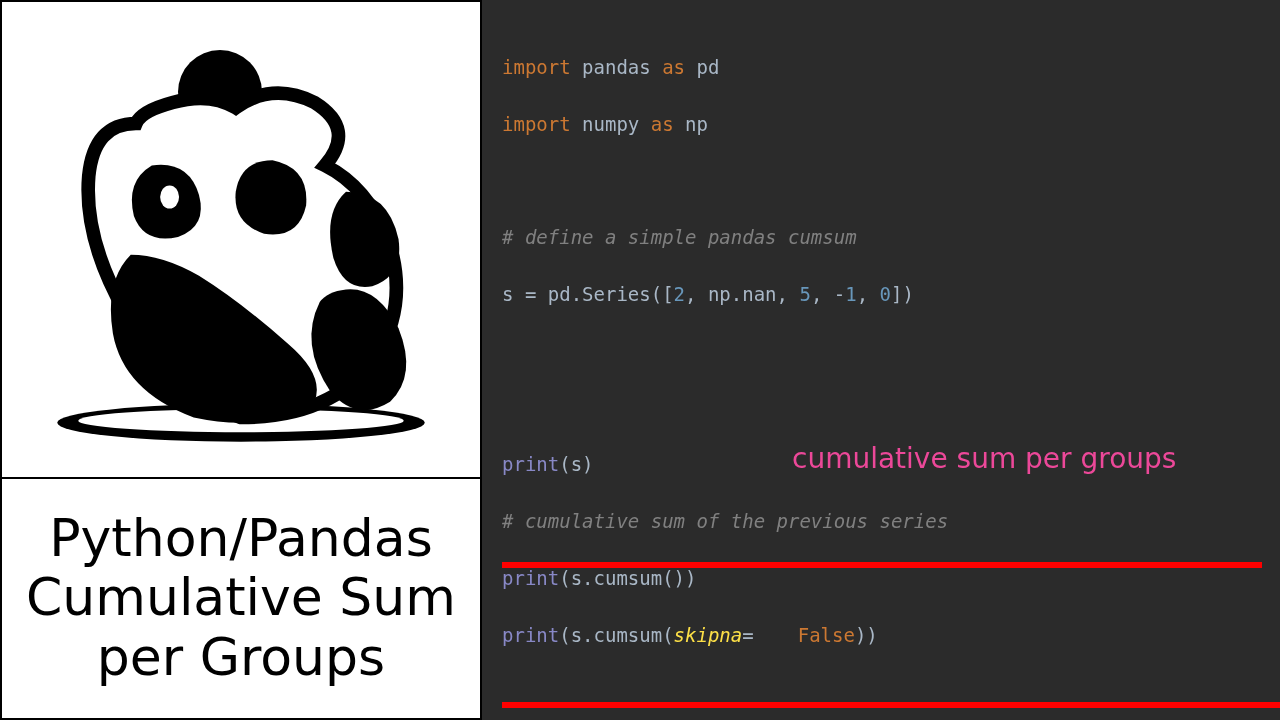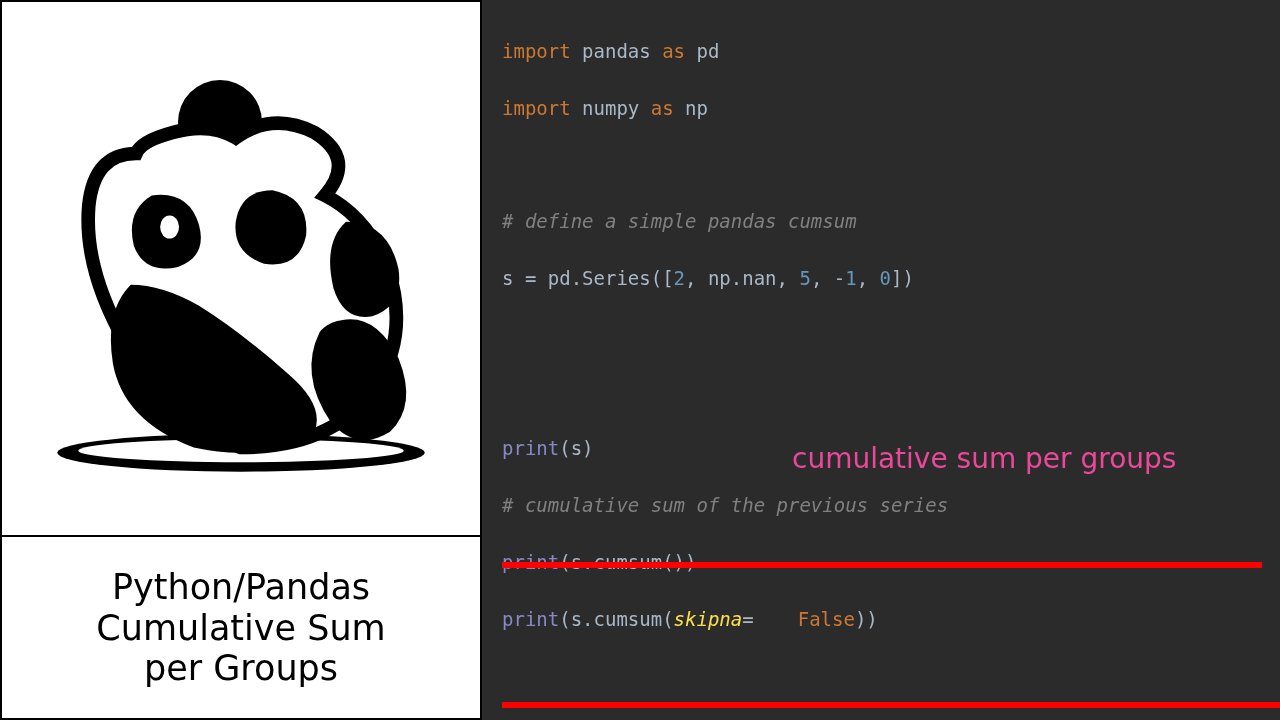--- a/index.html
+++ b/index.html
@@ -1,21 +1,21 @@
 <!DOCTYPE html>
 <html><head>
 <meta charset="utf-8">
 <style>
 * { margin: 0; padding: 0; box-sizing: border-box; }
 body { width: 1280px; height: 720px; display: flex; font-family: sans-serif; overflow: hidden; }
 .left-panel { width: 482px; height: 720px; background: #fff; border: 2px solid #000; display: flex; flex-direction: column; }
 .panda-area { flex: 1; display: flex; align-items: center; justify-content: center; padding: 10px; border-bottom: 2px solid #000; }
 .panda-svg { width: 420px; height: 420px; }
-.title-area { padding: 30px 10px; text-align: center; font-size: 35px; line-height: 1.15; font-family: "DejaVu Sans", Arial, sans-serif; }
-.right-panel { width: 798px; height: 720px; background: #2b2b2b; position: relative; font-family: "DejaVu Sans Mono", "Liberation Mono", monospace; font-size: 19px; line-height: 1.5; color: #a9b7c6; padding: 8px 0 8px 20px; white-space: pre; overflow: hidden; }
+.title-area { padding: 30px 10px; text-align: center; font-size: 52px; line-height: 1.15; font-family: "DejaVu Sans", Arial, sans-serif; }
+.right-panel { width: 798px; height: 720px; background: #2b2b2b; position: relative; font-family: "DejaVu Sans Mono", "Liberation Mono", monospace; font-size: 19px; line-height: 1.5; color: #a9b7c6; padding: 24px 0 8px 20px; white-space: pre; overflow: hidden; }
 .code-line { display: block; }
 .tok-kw { color: #cc7832; }
 .tok-comment { color: #808080; font-style: italic; }
 .tok-num { color: #6897bb; }
 .tok-param { color: #fde047; font-style: italic; }
 .tok-builtin { color: #8888c6; }
 .tok-bool { color: #cc7832; margin-left: 44px; }
 .annotation { position: absolute; color: #ec4899; font-family: "DejaVu Sans", Arial, sans-serif; font-size: 28px; font-style: normal; }
 .red-underline { position: absolute; height: 6px; background: #ff0000; }
 .blank { height: 28px; }

